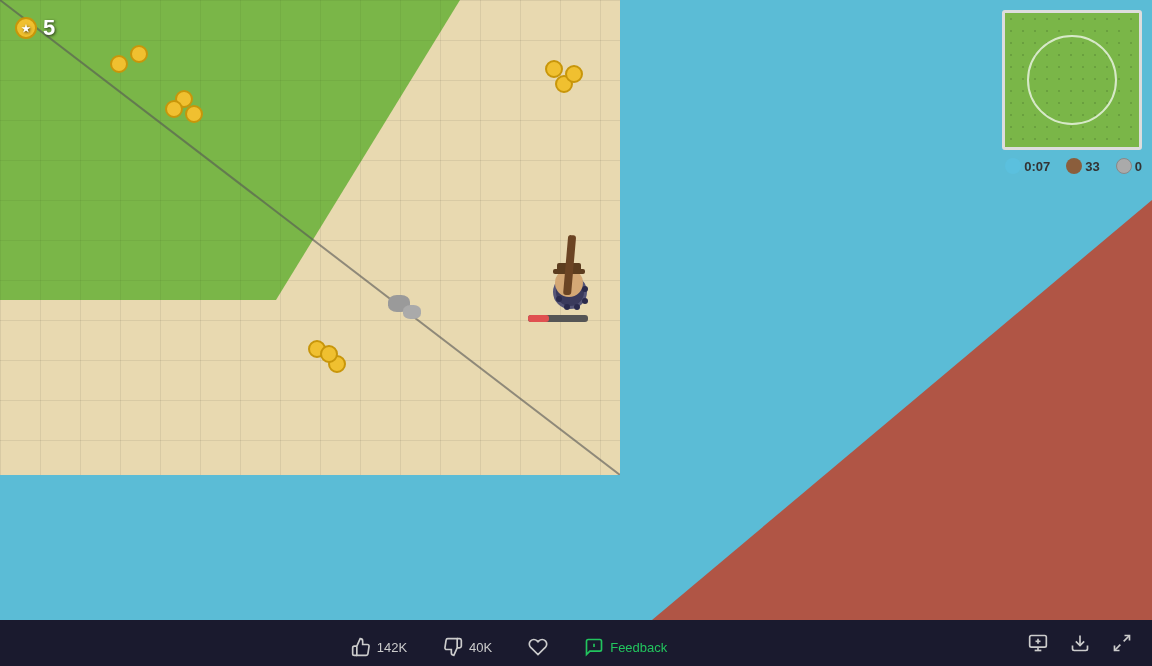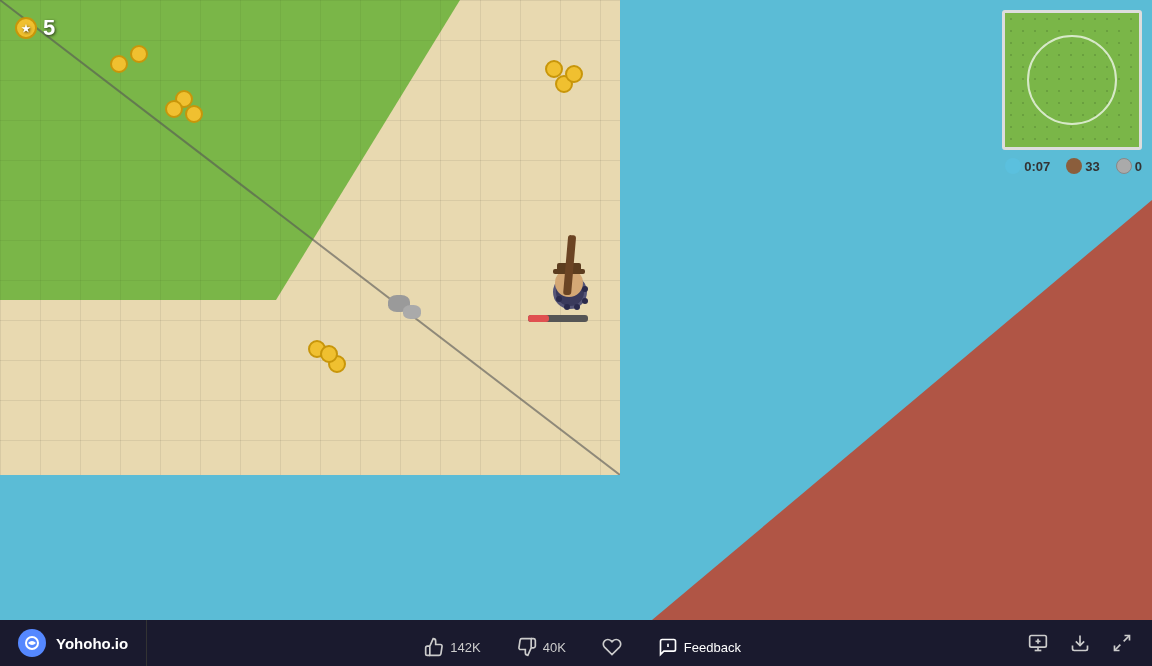--- a/index.html
+++ b/index.html
@@ -327,21 +327,21 @@
       border-radius: 4px;
       transition: background 0.2s;
     }
 
     .action-btn svg {
       width: 20px;
       height: 20px;
     }
 
     .action-btn.feedback-btn {
-      color: #ffffff;
+      color: #22c55e;
     }
 
     #right-actions {
       display: flex;
       align-items: center;
       gap: 2px;
       padding-right: 10px;
     }
 
     .icon-btn {
@@ -443,29 +443,20 @@
       <span>33</span>
     </div>
     <div class="stat-item">
       <span class="stat-icon gray"></span>
       <span>0</span>
     </div>
   </div>
 </div>
 
 <div id="bottom-bar">
-  <div id="brand-section">
-    <div id="brand-logo">
-      <svg width="16" height="16" viewBox="0 0 16 16" fill="white" xmlns="http://www.w3.org/2000/svg">
-        <circle cx="8" cy="8" r="6" fill="none" stroke="white" stroke-width="2"></circle>
-        <path d="M4 8 Q8 4 12 8 Q8 12 4 8Z" fill="white"></path>
-      </svg>
-    </div>
-    <span id="brand-name">Yohoho.io</span>
-  </div>
 
   <div id="actions-section">
 
     <div class="action-btn">
       <svg viewBox="0 0 24 24" fill="none" stroke="currentColor" stroke-width="2" xmlns="http://www.w3.org/2000/svg">
         <path d="M14 9V5a3 3 0 00-3-3l-4 9v11h11.28a2 2 0 002-1.7l1.38-9a2 2 0 00-2-2.3z"></path>
         <path d="M7 22H4a2 2 0 01-2-2v-7a2 2 0 012-2h3"></path>
       </svg>
       <span>142K</span>
     </div>

